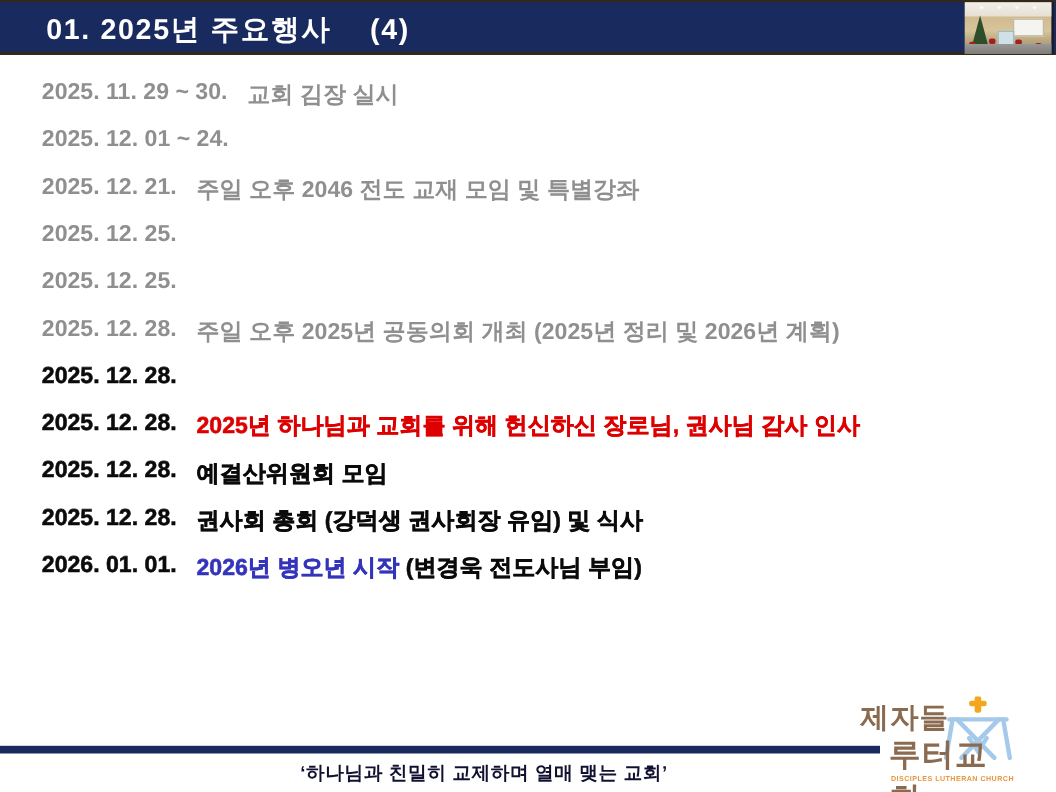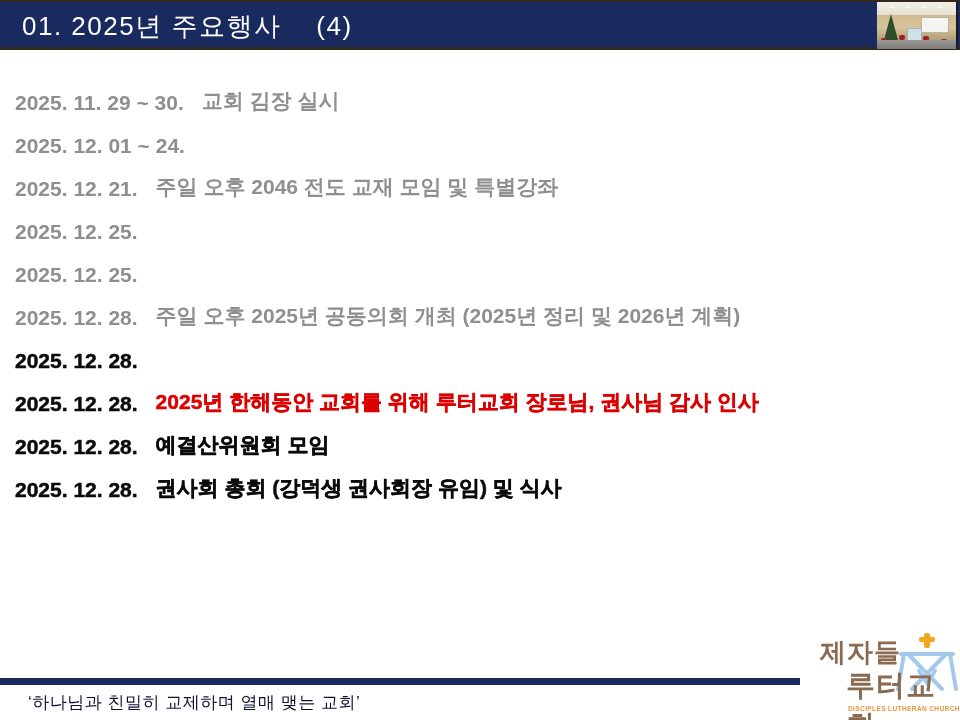--- a/index.html
+++ b/index.html
@@ -12,22 +12,22 @@
 
   
   .header-bar{
     position:absolute;left:0;top:0;width:960px;height:50px;
     background:var(--header_navy,#192a5e);
     border-top:2px solid var(--header_border,#33281e);
     border-bottom:3px solid var(--header_border,#33281e);
     box-sizing:border-box;
   }
   .header-title{
-    position:absolute;left:22px;top:7px;
-    color:#ffffff;font-size:26px;font-weight:normal;
+    position:absolute;left:42px;top:7px;
+    color:#ffffff;font-size:26px;font-weight:bold;
     letter-spacing:1.5px;white-space:pre;
   }
   
   .photo{
     position:absolute;left:877px;top:2px;width:81px;height:47px;
     background:linear-gradient(180deg,#c9b286 0%,#d8c49a 55%,#b9a67e 75%,#8f8d88 100%);
     overflow:hidden;border-right:2px solid #1a1a24;box-sizing:border-box;
   }
   .photo .ceiling{position:absolute;left:0;top:0;width:100%;height:13px;
     background:linear-gradient(180deg,#f2efe8 0%,#e6e0d2 100%);}
@@ -39,22 +39,22 @@
     border-bottom:26px solid #2e4d2a;}
   .photo .pulpit{position:absolute;left:30px;top:26px;width:13px;height:12px;
     background:#cfe0e6;border:1px solid #9fb4bc;}
   .photo .flower{position:absolute;width:6px;height:5px;background:#a32020;border-radius:2px;}
   .photo .floor{position:absolute;left:0;bottom:0;width:100%;height:9px;
     background:linear-gradient(180deg,#9a9894,#7e7c78);}
 
   
   .events{position:absolute;left:0;top:72px;width:960px;}
   .event-row{
-    height:43px;display:flex;align-items:flex-end;
-    padding-left:15px;font-size:21px;font-weight:bold;white-space:pre;
+    height:43px;display:flex;align-items:flex-start;
+    padding-left:38px;font-size:21px;font-weight:bold;white-space:pre;
   }
   .event-row .date{margin-right:18px;}
   .event-row.gray .date{color:var(--gray,#8f8f8f);}
   .event-row.bold .date{color:var(--dark,#0b0b0b);-webkit-text-stroke:0.5px currentColor;}
   .event-row.bold .content{-webkit-text-stroke:0.5px currentColor;}
   .seg-gray{color:var(--gray,#8f8f8f);}
   .seg-dark{color:var(--dark,#0b0b0b);}
   .seg-red{color:var(--red,#dd0000);}
   .seg-blue{color:var(--blue,#3434bb);}
 
@@ -64,27 +64,27 @@
     color:var(--closing_red,#ee1111);font-size:29px;font-weight:bold;
     letter-spacing:0.5px;white-space:pre;
   }
 
   
   .footer-divider{
     position:absolute;left:0;top:678px;width:800px;height:7px;
     background:var(--footer_navy,#192a5e);
   }
   .motto{
-    position:absolute;left:0;top:691px;width:880px;text-align:left;
-    color:var(--motto_dark,#101030);font-size:17px;font-weight:normal;
-    letter-spacing:0.5px;white-space:pre;padding-left:28px;
+    position:absolute;left:0;top:691px;width:880px;text-align:center;
+    color:var(--motto_dark,#101030);font-size:17px;font-weight:bold;
+    letter-spacing:0.5px;white-space:pre;
   }
 
   
-  .logo{position:absolute;left:818px;top:633px;width:142px;height:87px;}
+  .logo{position:absolute;left:780px;top:633px;width:142px;height:87px;}
   .logo .l1{position:absolute;left:2px;top:2px;
     color:var(--logo_brown,#8b6b4f);font-size:26px;font-weight:bold;letter-spacing:1px;}
   .logo .l2{position:absolute;left:28px;top:33px;
     color:var(--logo_brown,#8b6b4f);font-size:29px;font-weight:bold;letter-spacing:1px;}
   .logo .sym{position:absolute;left:78px;top:0px;}
   .logo .sub{position:absolute;left:30px;top:72px;width:112px;
     color:var(--logo_orange,#e8973d);font-size:6.5px;font-weight:bold;letter-spacing:0.4px;white-space:nowrap;}
 </style>
 </head>
 <body>
@@ -111,23 +111,24 @@
   </div>
 
   <div class="events">
       <div class="event-row gray"><span class="date">2025. 11. 29 ~ 30.</span><span class="content"><span class="seg-gray">교회 김장 실시</span></span></div>
       <div class="event-row gray"><span class="date">2025. 12. 01 ~ 24.</span></div>
       <div class="event-row gray"><span class="date">2025. 12. 21.</span><span class="content"><span class="seg-gray">주일 오후 2046 전도 교재 모임 및 특별강좌</span></span></div>
       <div class="event-row gray"><span class="date">2025. 12. 25.</span></div>
       <div class="event-row gray"><span class="date">2025. 12. 25.</span></div>
       <div class="event-row gray"><span class="date">2025. 12. 28.</span><span class="content"><span class="seg-gray">주일 오후 2025년 공동의회 개최 (2025년 정리 및 2026년 계획)</span></span></div>
       <div class="event-row bold"><span class="date">2025. 12. 28.</span></div>
-      <div class="event-row bold"><span class="date">2025. 12. 28.</span><span class="content"><span class="seg-red">2025년 한해동안 교회를 위해 루터교회 장로님, 권사님 감사 인사</span></span></div>
+      <div class="event-row bold"><span class="date">2025. 12. 28.</span><span class="content"><span class="seg-red">2025년 하나님과 교회를 위해 헌신하신 장로님, 권사님 감사 인사</span></span></div>
       <div class="event-row bold"><span class="date">2025. 12. 28.</span><span class="content"><span class="seg-dark">예결산위원회 모임</span></span></div>
       <div class="event-row bold"><span class="date">2025. 12. 28.</span><span class="content"><span class="seg-dark">권사회 총회 (강덕생 권사회장 유임) 및 식사</span></span></div>
+      <div class="event-row bold"><span class="date">2026. 01. 01.</span><span class="content"><span class="seg-blue">2026년 병오년 시작</span><span class="seg-dark"> (변경욱 전도사님 부임)</span></span></div>
     </div>
 
 
   <div class="footer-divider"></div>
   <div class="motto">‘하나님과 친밀히 교제하며 열매 맺는 교회’</div>
 
   <div class="logo">
     <span class="l1">제자들</span>
     <svg class="sym" width="62" height="60" viewBox="0 0 62 60">
       <g fill="none">

